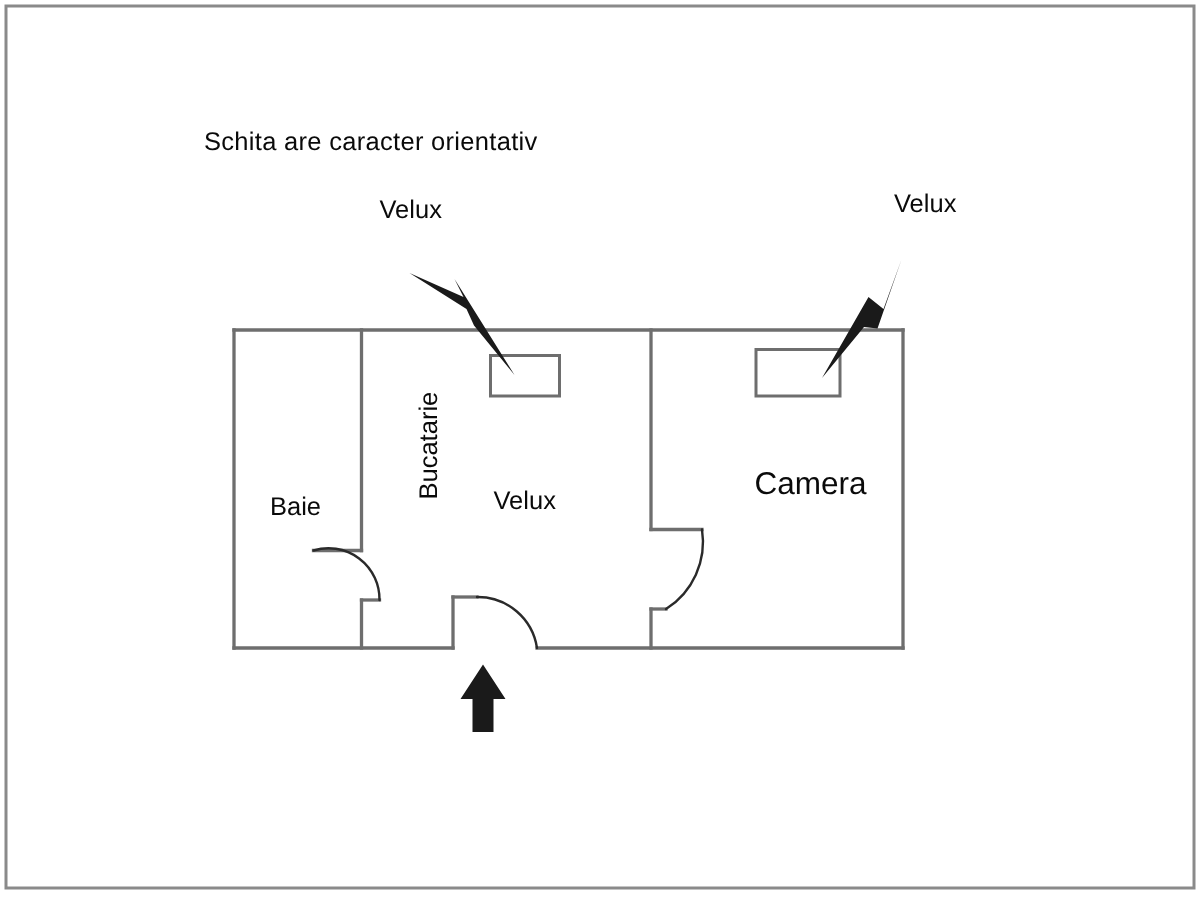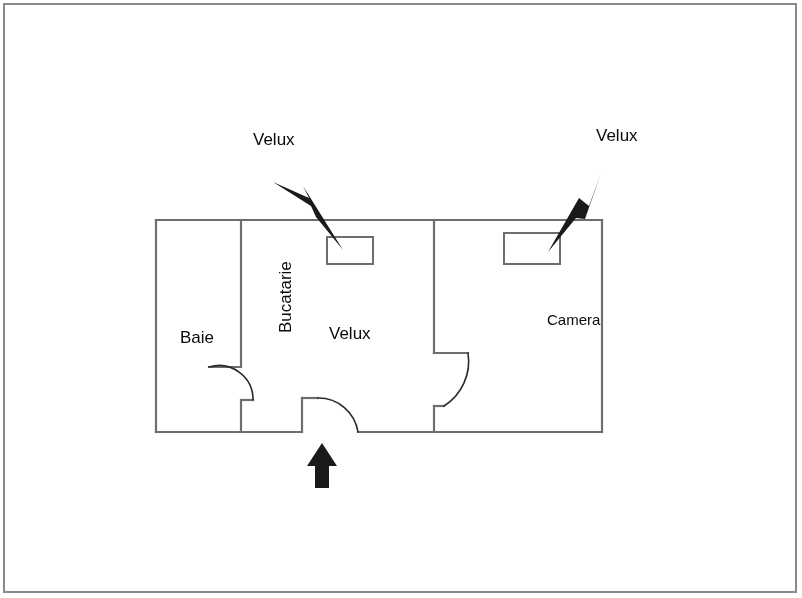--- a/index.html
+++ b/index.html
@@ -63,22 +63,21 @@
     text-align: right;
   }
   #label-living {
     left: 329px;
     top: 324px;
     font-size: 17px;
   }
   #label-camera {
     left: 503px;
     top: 311px;
-    font-size: 15px;
-    margin-left: 44px;
+    font-size: 21px;
   }
   #label-bucatarie {
     left: 262px;
     top: 250px;
     font-size: 17px;
     transform-origin: 0 0;
     transform: rotate(-90deg) translate(-83px, 14px);
   }
 </style>
 </head>
@@ -160,20 +159,21 @@
     <path fill="#1a1a1a" d="M 322 443
              L 307 466
              L 315 466
              L 315 488
              L 329 488
              L 329 466
              L 337 466
              Z"></path>
   </svg>
 
+  <div class="txt" id="note-title">Schita are caracter orientativ</div>
 
   <div class="txt" id="label-velux-left">Velux</div>
 
   <div class="txt" id="label-velux-right">Velux</div>
 
   <div class="txt" id="label-baie">Baie</div>
 
   <div class="txt" id="label-bucatarie">Bucatarie</div>
 
   <div class="txt" id="label-living">Velux</div>

